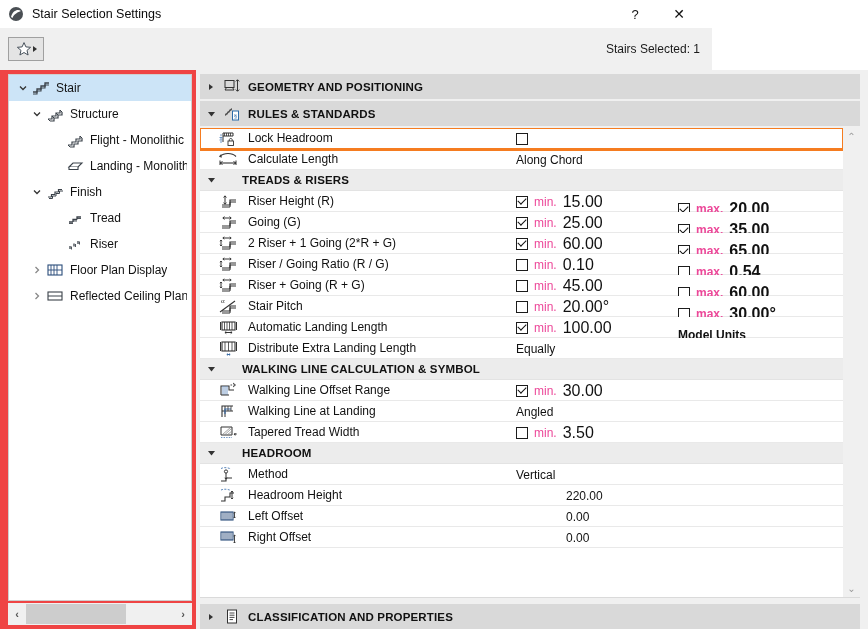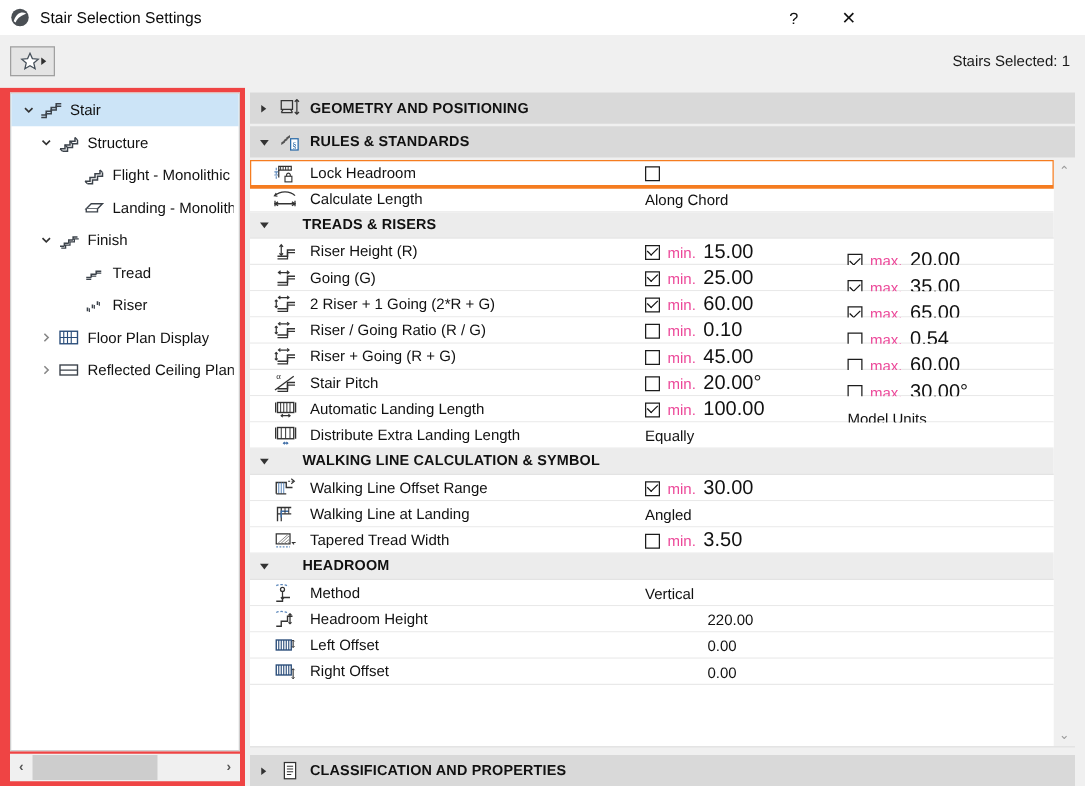--- a/index.html
+++ b/index.html
@@ -32,21 +32,21 @@
   }
   .win-btn {
     width: 44px; height: 28px;
     display: flex; align-items: center; justify-content: center;
     font-size: 13px; color: #111; cursor: default;
   }
   .win-btn.close { font-size: 14px; }
 
   
   .toolbar {
-    height: 42px; width: 868px;
+    height: 42px; width: 712px;
     background: #f0f0f0;
     display: flex; align-items: center;
     position: relative;
     border-bottom: 1px solid #f0f0f0;
   }
   .fav-btn {
     margin-left: 8px;
     width: 36px; height: 24px;
     background: #e4e4e4;
     border: 1px solid #a0a0a0;
@@ -204,21 +204,21 @@
   .row .rlabel {
     font-size: 12px; color: #111;
     flex: 0 0 auto;
   }
   .row .valcol {
     position: absolute; left: 316px; top: 0; height: 21px;
     display: flex; align-items: center;
   }
   .row .valcol2 {
     position: absolute; left: 478px; top: 0; height: 36px;
-    display: flex; align-items: center;
+    display: flex; align-items: center; font-weight: bold;
   }
   .row .numcol {
     position: absolute; left: 366px; top: 0; height: 21px;
     display: flex; align-items: center;
   }
   .row .plaintext {
     position: absolute; left: 316px; top: 0; height: 21px;
     display: flex; align-items: center;
     font-size: 12px; color: #111;
   }

